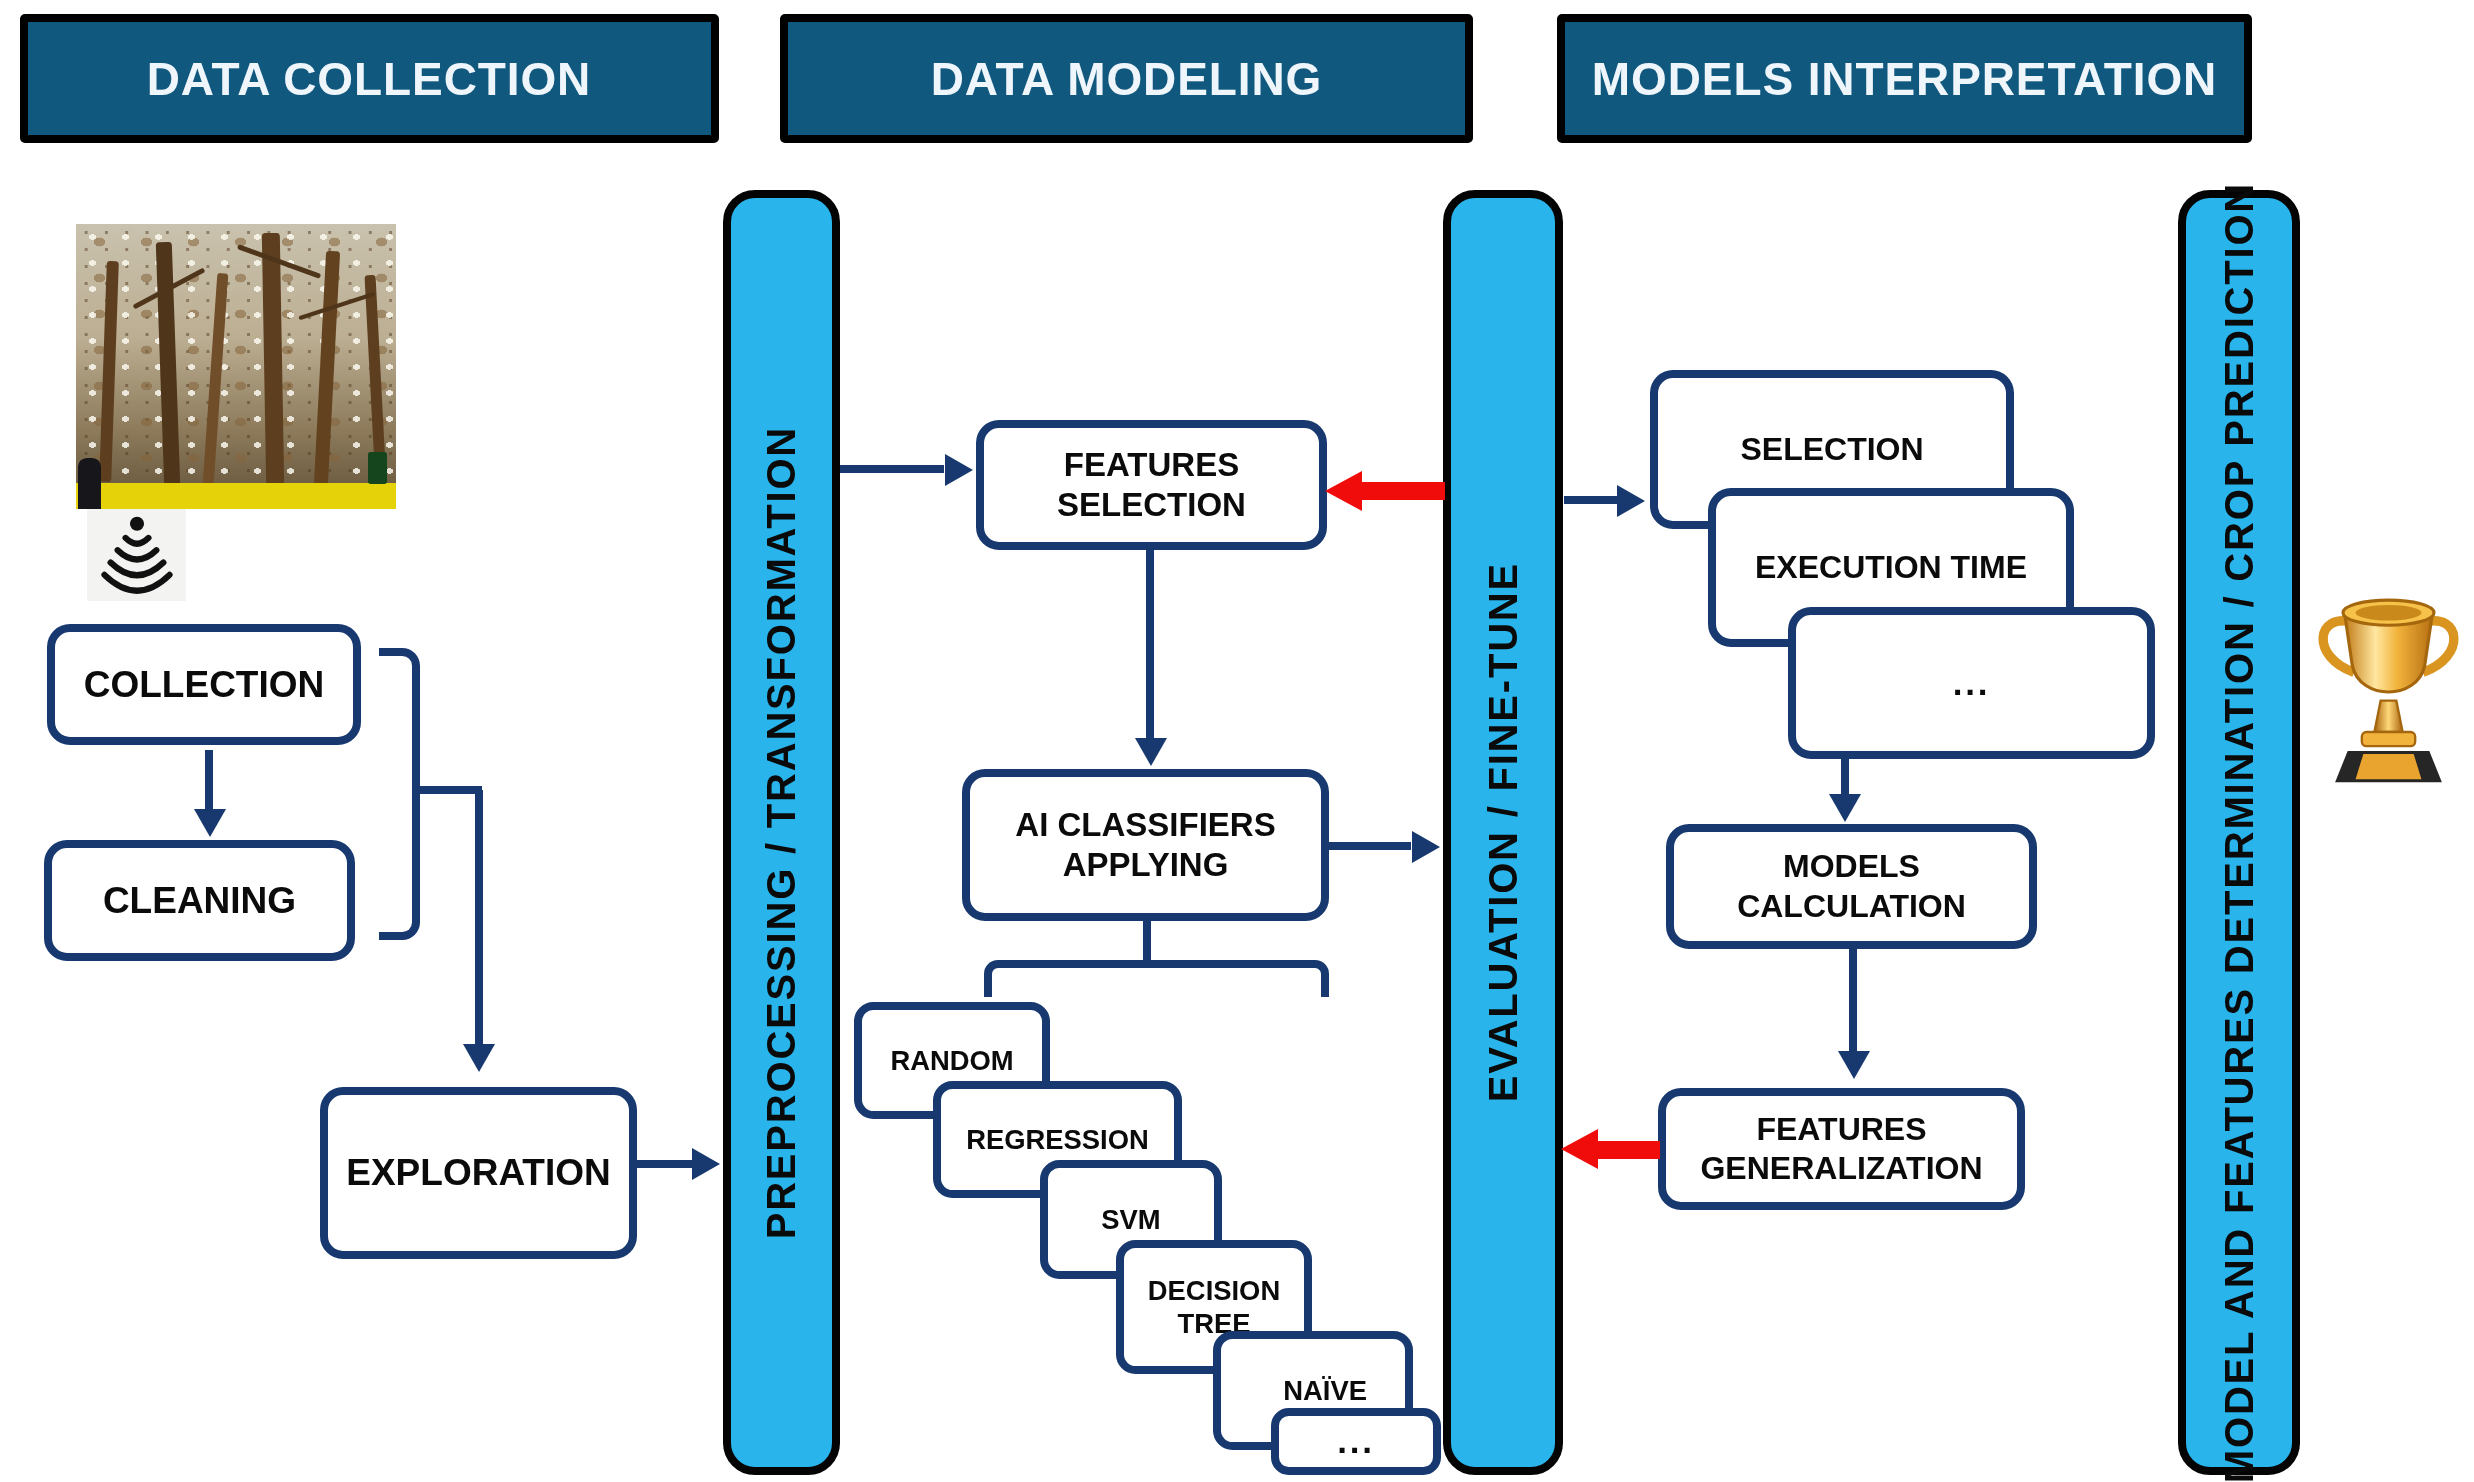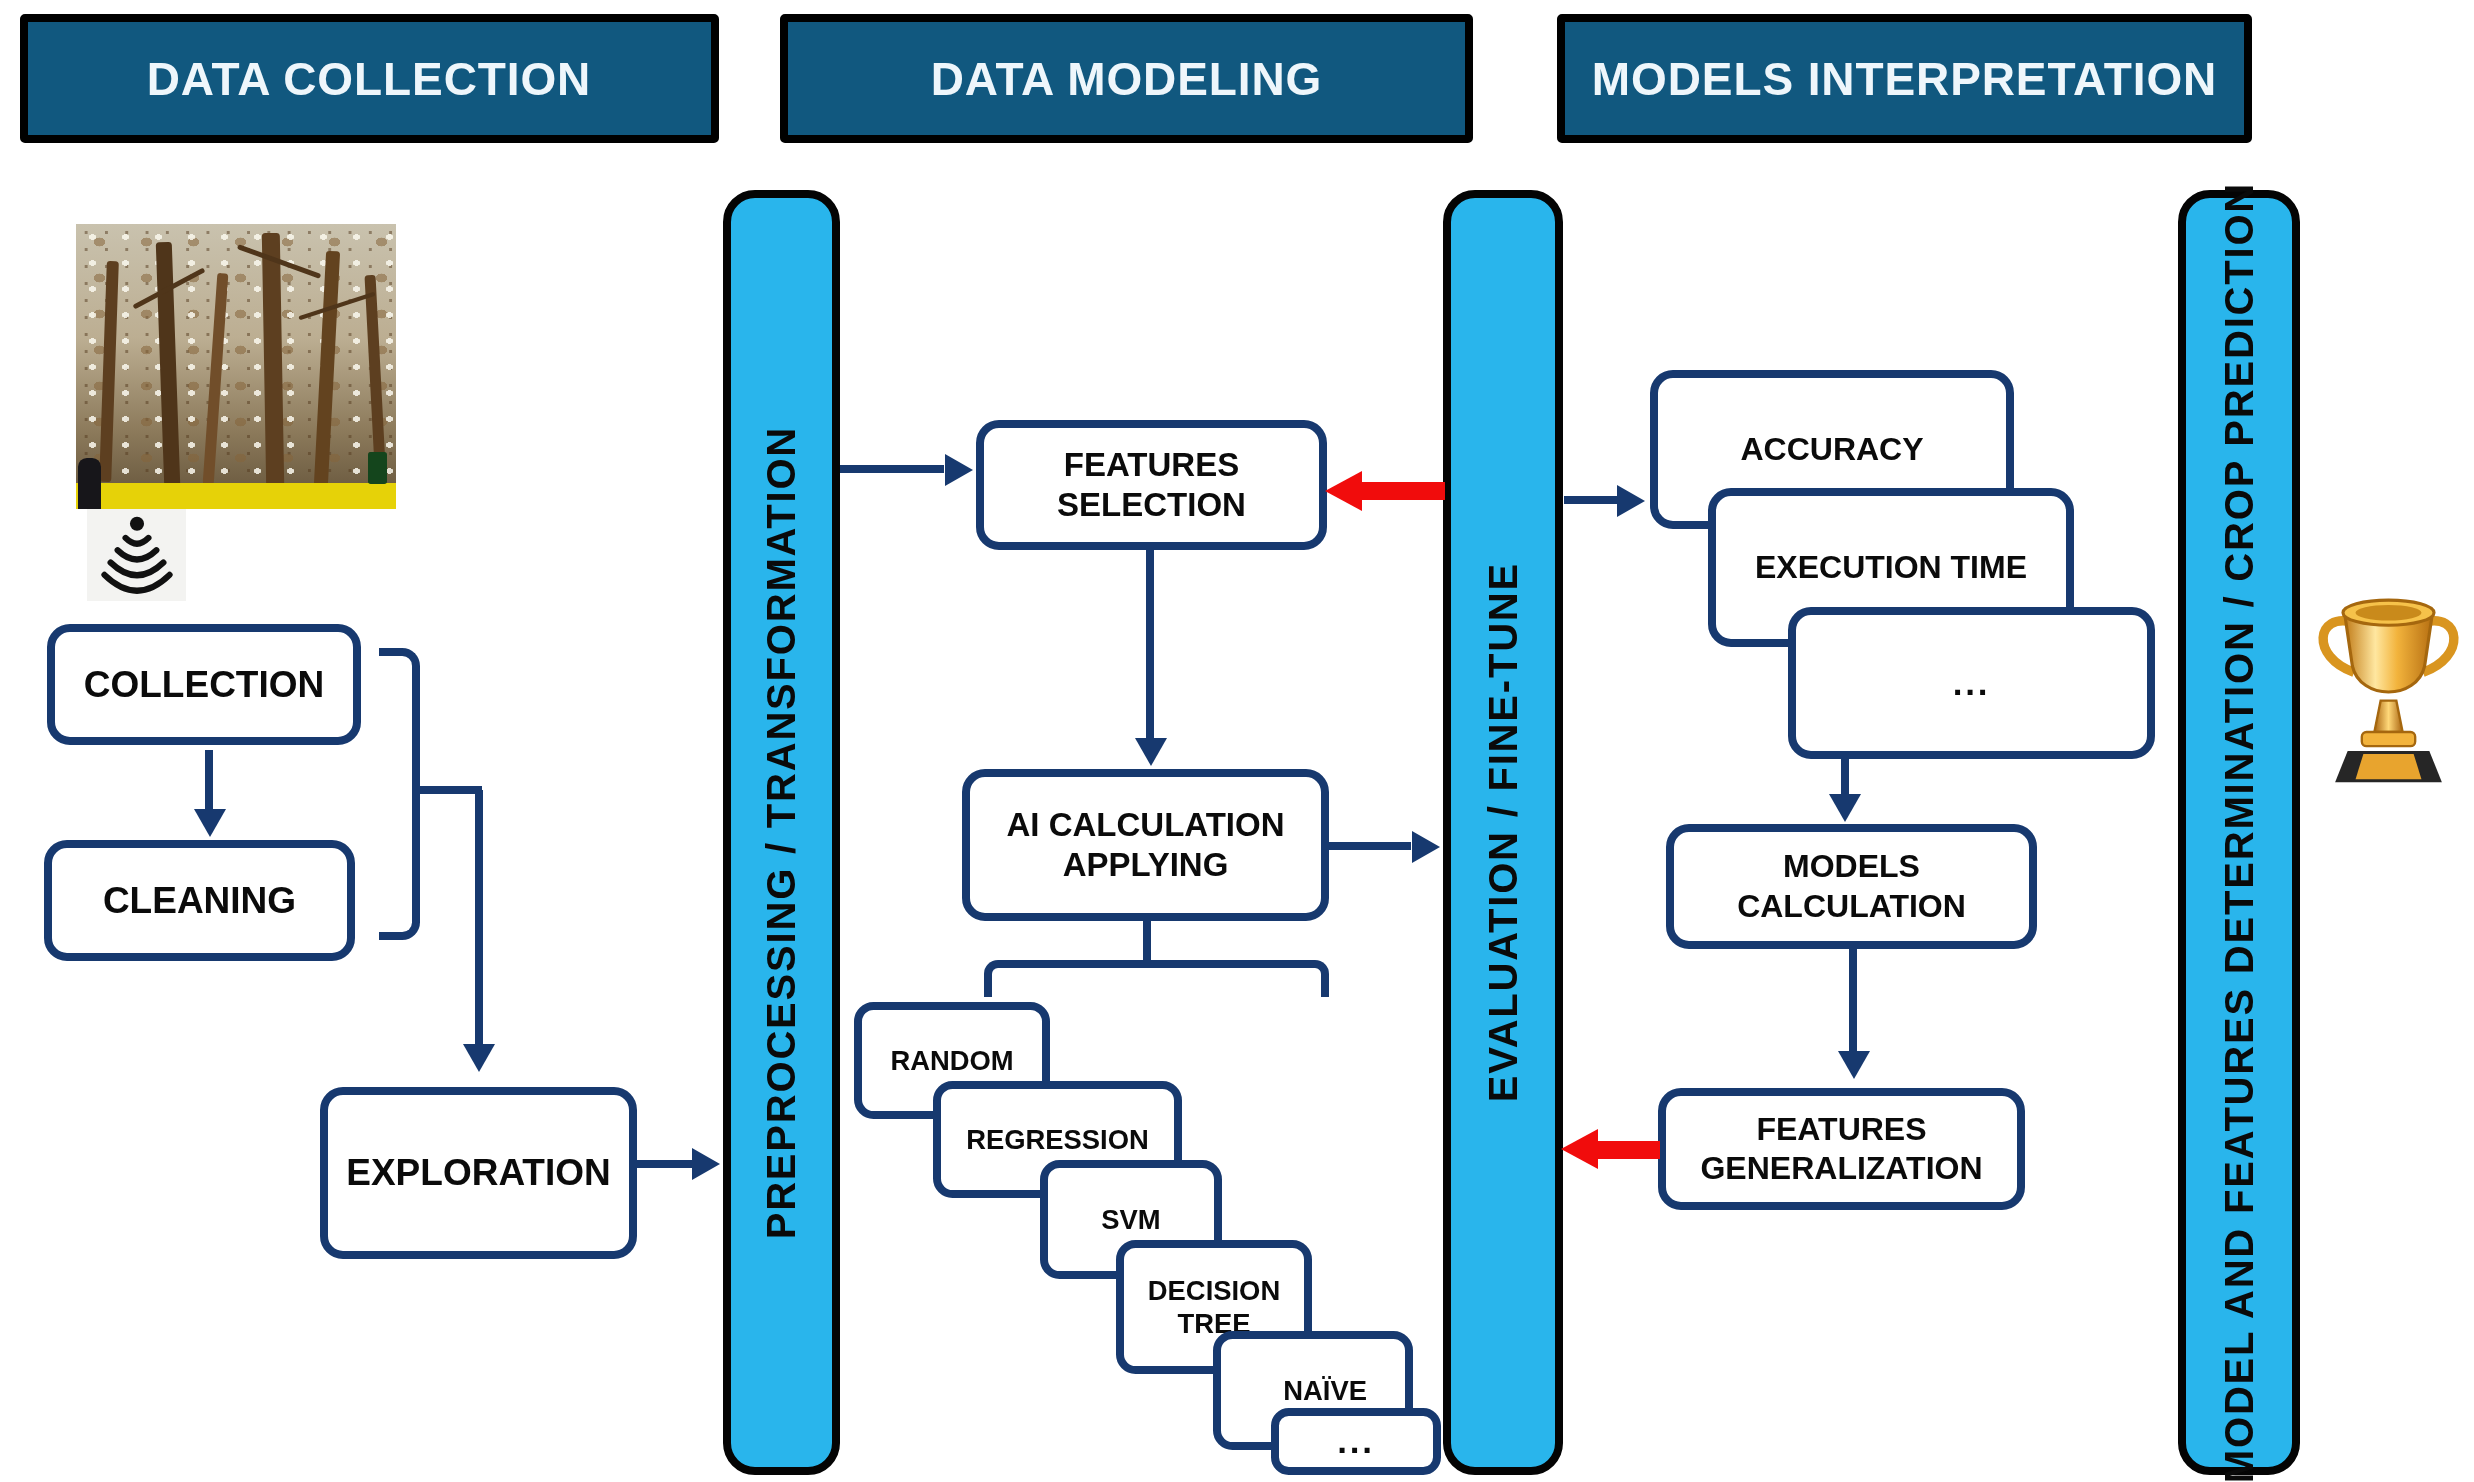--- a/index.html
+++ b/index.html
@@ -149,21 +149,21 @@
     <span>FEATURES SELECTION</span>
   </div>
 
   <div class="redshaft" style="left:1360px;top:482px;width:85px;"></div>
   <div class="redtri" style="left:1325px;top:471px;"></div>
 
   <div class="line" style="left:1146px;top:550px;width:8px;height:188px;"></div>
   <div class="tri down" style="left:1135px;top:738px;"></div>
 
   <div class="box" style="left:962px;top:769px;width:367px;height:152px;font-size:33px;">
-    <span>AI CALCULATION APPLYING</span>
+    <span>AI CLASSIFIERS APPLYING</span>
   </div>
 
   <div class="line" style="left:1329px;top:842px;width:82px;height:8px;"></div>
   <div class="tri right" style="left:1412px;top:831px;"></div>
 
   <div class="line" style="left:1143px;top:921px;width:8px;height:42px;"></div>
   <div class="bracket-dn" style="left:984px;top:960px;width:345px;height:37px;"></div>
 
   <div class="box" style="left:854px;top:1002px;width:196px;height:117px;font-size:27.4px;border-radius:19.5px;z-index:11;">
     <span>RANDOM</span>
@@ -181,21 +181,21 @@
     <span>NAÏVE</span>
   </div>
   <div class="box" style="left:1271px;top:1408px;width:170px;height:67px;font-size:35px;border-radius:17.7px;z-index:16;letter-spacing:2.7px;">
     <span>...</span>
   </div>
 
   <div class="line" style="left:1564px;top:496px;width:53px;height:8px;"></div>
   <div class="tri right" style="left:1617px;top:485px;"></div>
 
   <div class="box" style="left:1650px;top:370px;width:364px;height:159px;font-size:32px;z-index:11;">
-    <span>ACCURACY</span>
+    <span>SELECTION</span>
   </div>
   <div class="box" style="left:1708px;top:488px;width:366px;height:159px;font-size:32px;z-index:12;">
     <span>EXECUTION TIME</span>
   </div>
   <div class="box" style="left:1788px;top:607px;width:367px;height:152px;font-size:35px;z-index:13;letter-spacing:2.7px;">
     <span>...</span>
   </div>
 
   <div class="line" style="left:1841px;top:759px;width:8px;height:37px;"></div>
   <div class="tri down" style="left:1829px;top:794px;"></div>

